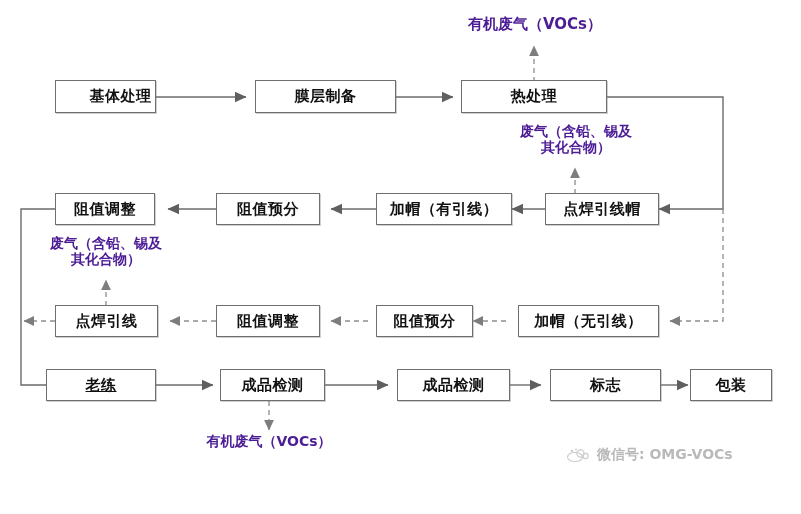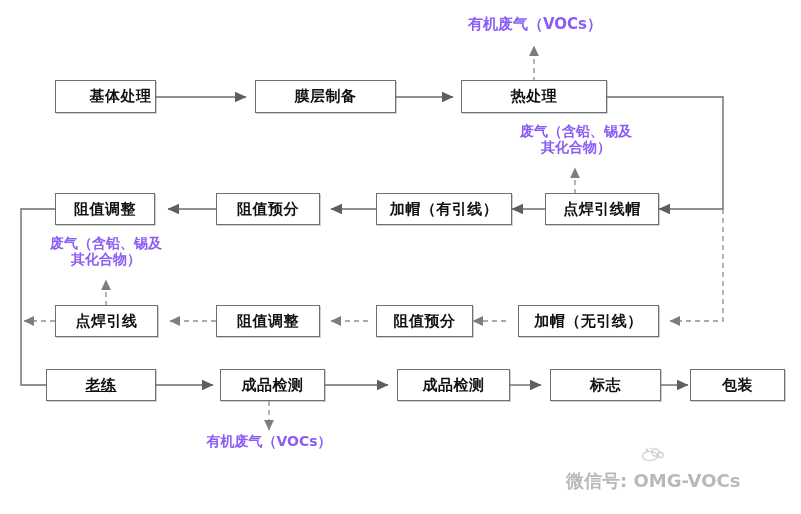--- a/index.html
+++ b/index.html
@@ -30,21 +30,21 @@
     letter-spacing: 0.5px;
     white-space: nowrap;
     box-shadow: 1px 1px 0 rgba(120,120,120,0.35);
   }
   .node span {
     display: block;
     line-height: 1;
   }
   .label {
     position: absolute;
-    color: #8b5cf6;
+    color: #4c1d95;
     font-weight: bold;
     white-space: nowrap;
     line-height: 1.15;
     text-align: center;
   }
   .caption {
     position: absolute;
     color: #111111;
     font-weight: bold;
     white-space: nowrap;
@@ -158,21 +158,21 @@
   </div>
   <div class="node" style="left:220px; top:369px; width:105px; height:32px; font-size:15px;">
     <span>成品检测</span>
   </div>
   <div class="node" style="left:397px; top:369px; width:113px; height:32px; font-size:15px;">
     <span>成品检测</span>
   </div>
   <div class="node" style="left:550px; top:369px; width:111px; height:32px; font-size:15px;">
     <span>标志</span>
   </div>
-  <div class="node" style="left:690px; top:369px; width:95px; height:32px; font-size:15px;">
+  <div class="node" style="left:690px; top:369px; width:82px; height:32px; font-size:15px;">
     <span>包装</span>
   </div>
 
   <div class="label" style="left:460px; top:16px; width:150px; font-size:15px;">
     <div>有机废气（VOCs）</div>
   </div>
 
   <div class="label" style="left:492px; top:123px; width:168px; font-size:14px;">
     <div>废气（含铅、锡及</div>
     <div>其化合物）</div>
@@ -181,21 +181,21 @@
   <div class="label" style="left:22px; top:235px; width:168px; font-size:14px;">
     <div>废气（含铅、锡及</div>
     <div>其化合物）</div>
   </div>
 
   <div class="label" style="left:193px; top:433px; width:152px; font-size:14px;">
     <div>有机废气（VOCs）</div>
   </div>
 
 
-  <div class="wm" style="left:566px; top:446px; font-size:18px;flex-direction:column;">
+  <div class="wm" style="left:566px; top:446px; font-size:14px;">
     <svg width="24" height="16" viewBox="0 0 24 16">
       <ellipse cx="9" cy="10" rx="7.5" ry="4.5" fill="none" stroke="#cccccc" stroke-width="1.2"></ellipse>
       <circle cx="14.5" cy="6.5" r="3.6" fill="none" stroke="#cccccc" stroke-width="1.2"></circle>
       <circle cx="19.5" cy="9" r="2.6" fill="none" stroke="#cccccc" stroke-width="1.2"></circle>
       <circle cx="6" cy="4" r="1.3" fill="#cfcfcf"></circle>
       <circle cx="10" cy="2.6" r="1" fill="#cfcfcf"></circle>
     </svg>
     <span>微信号: OMG-VOCs</span>
   </div>
 

